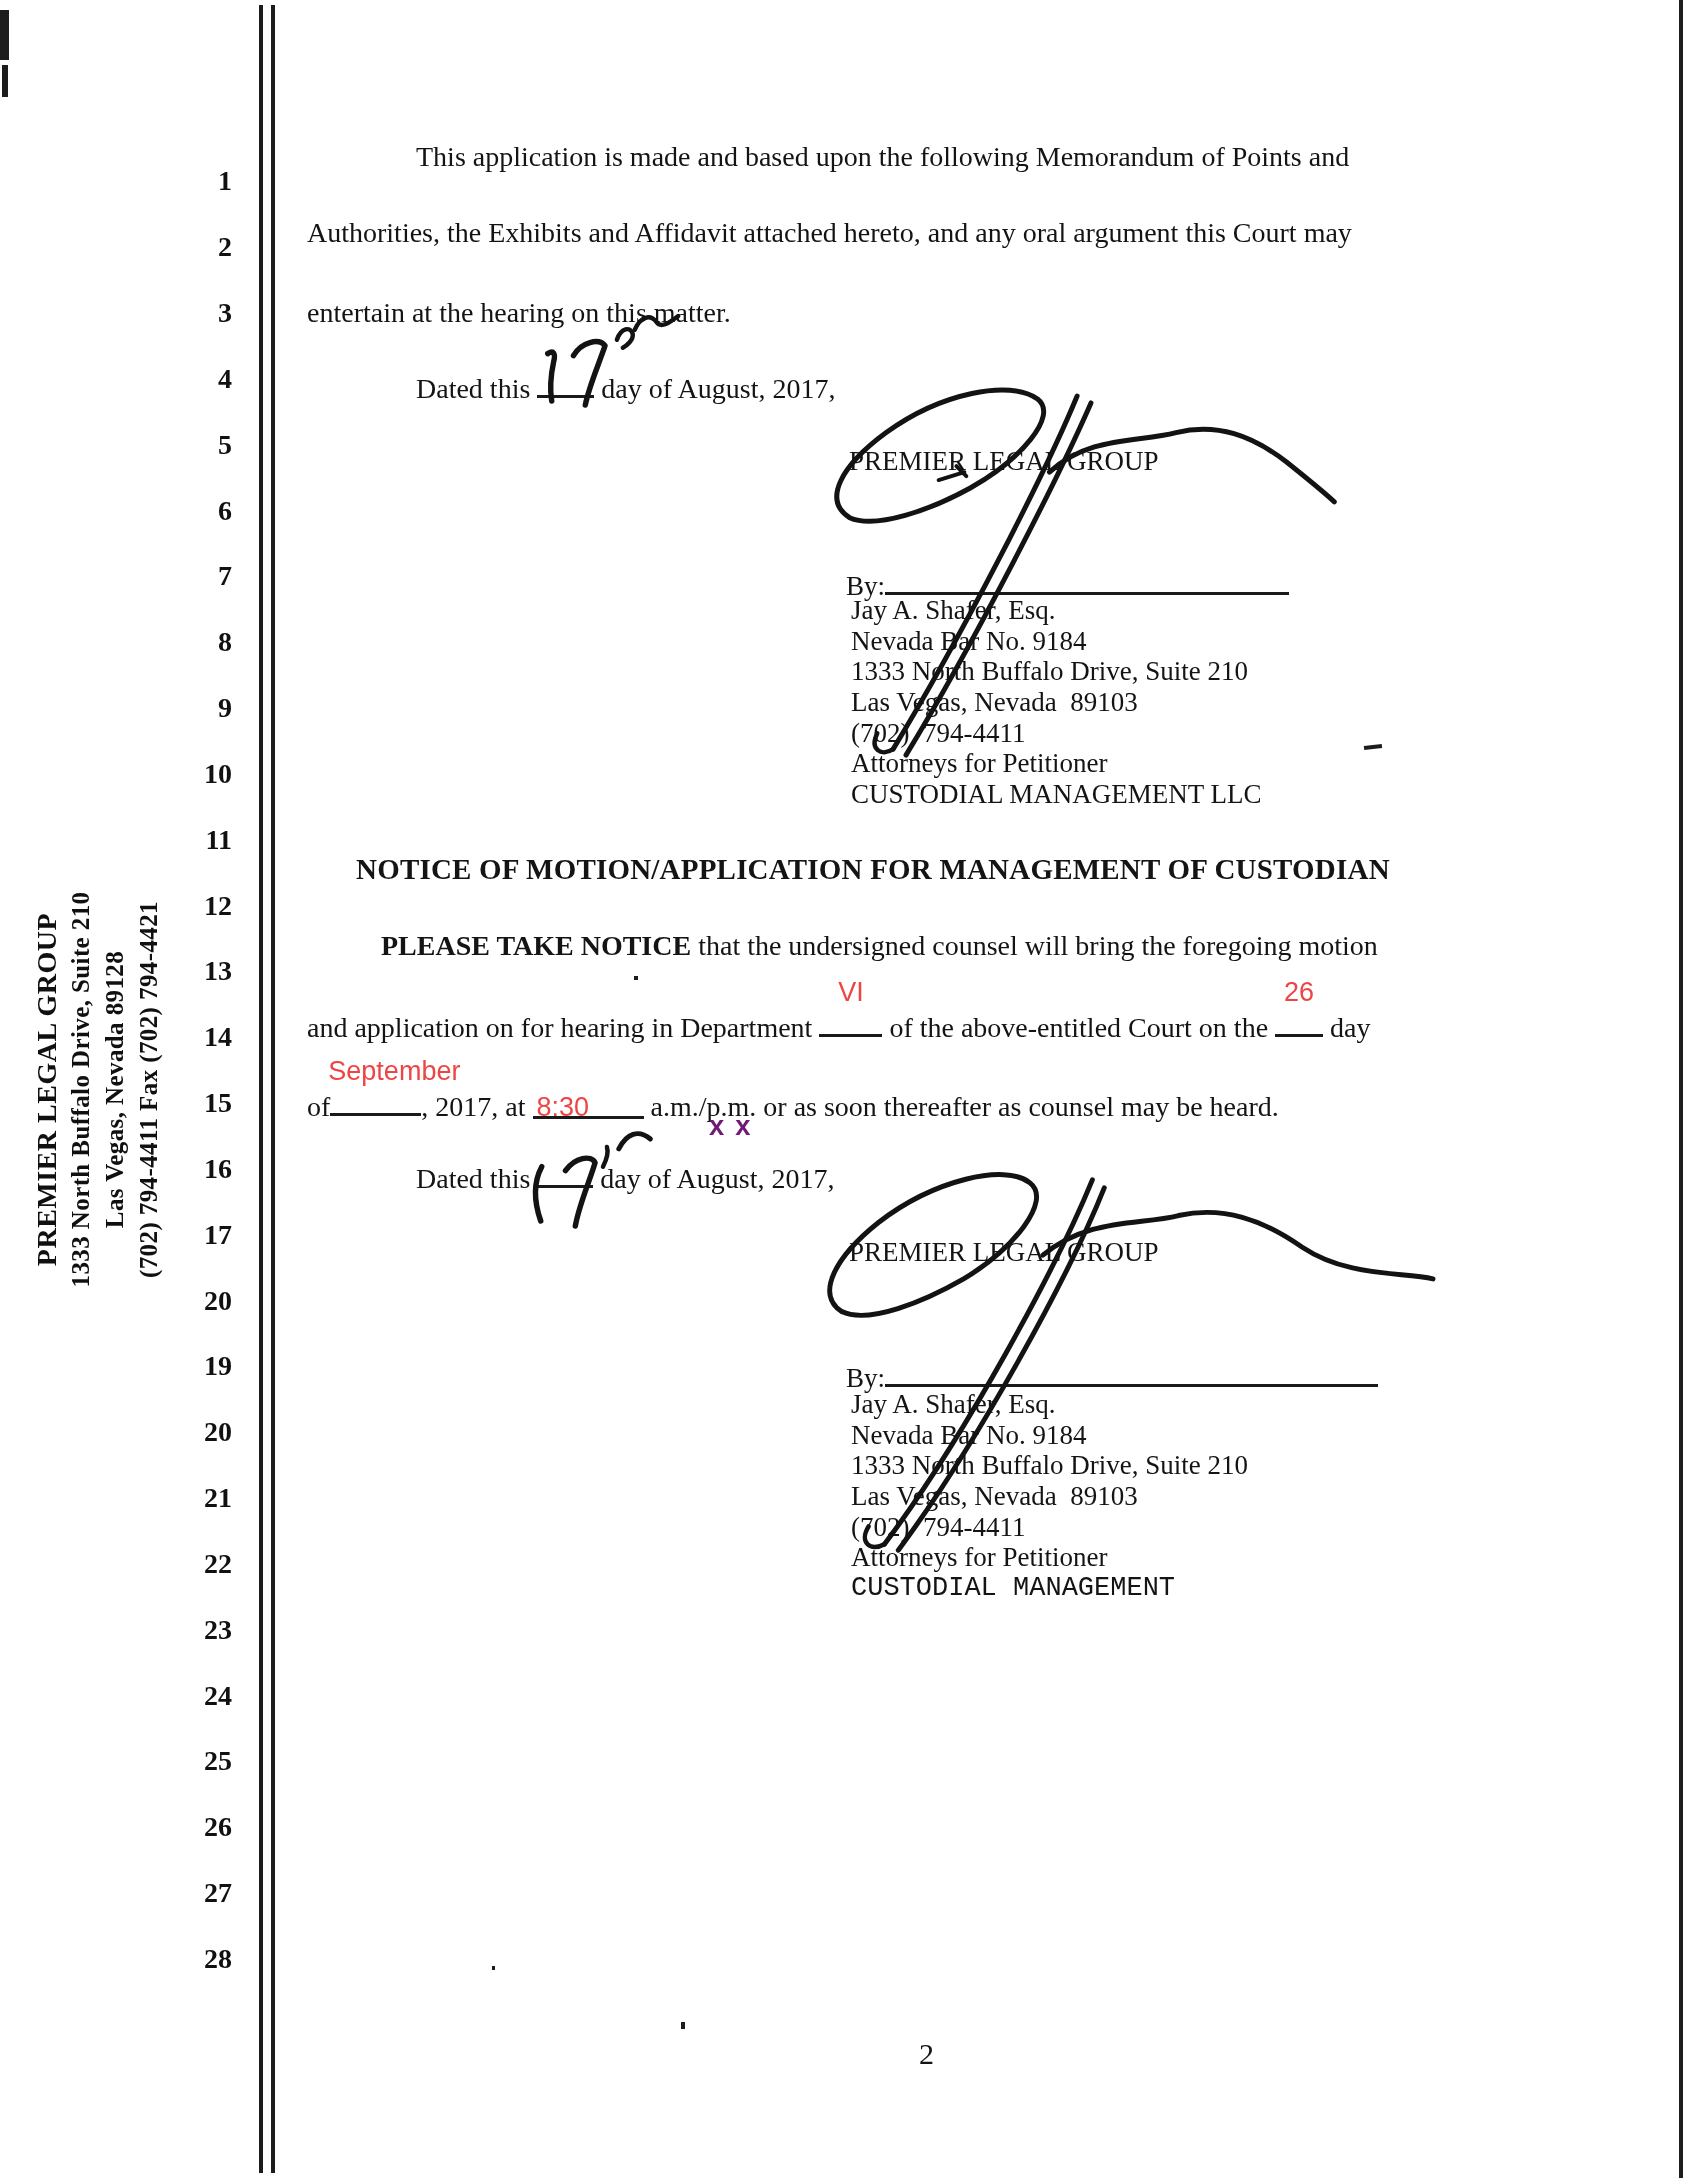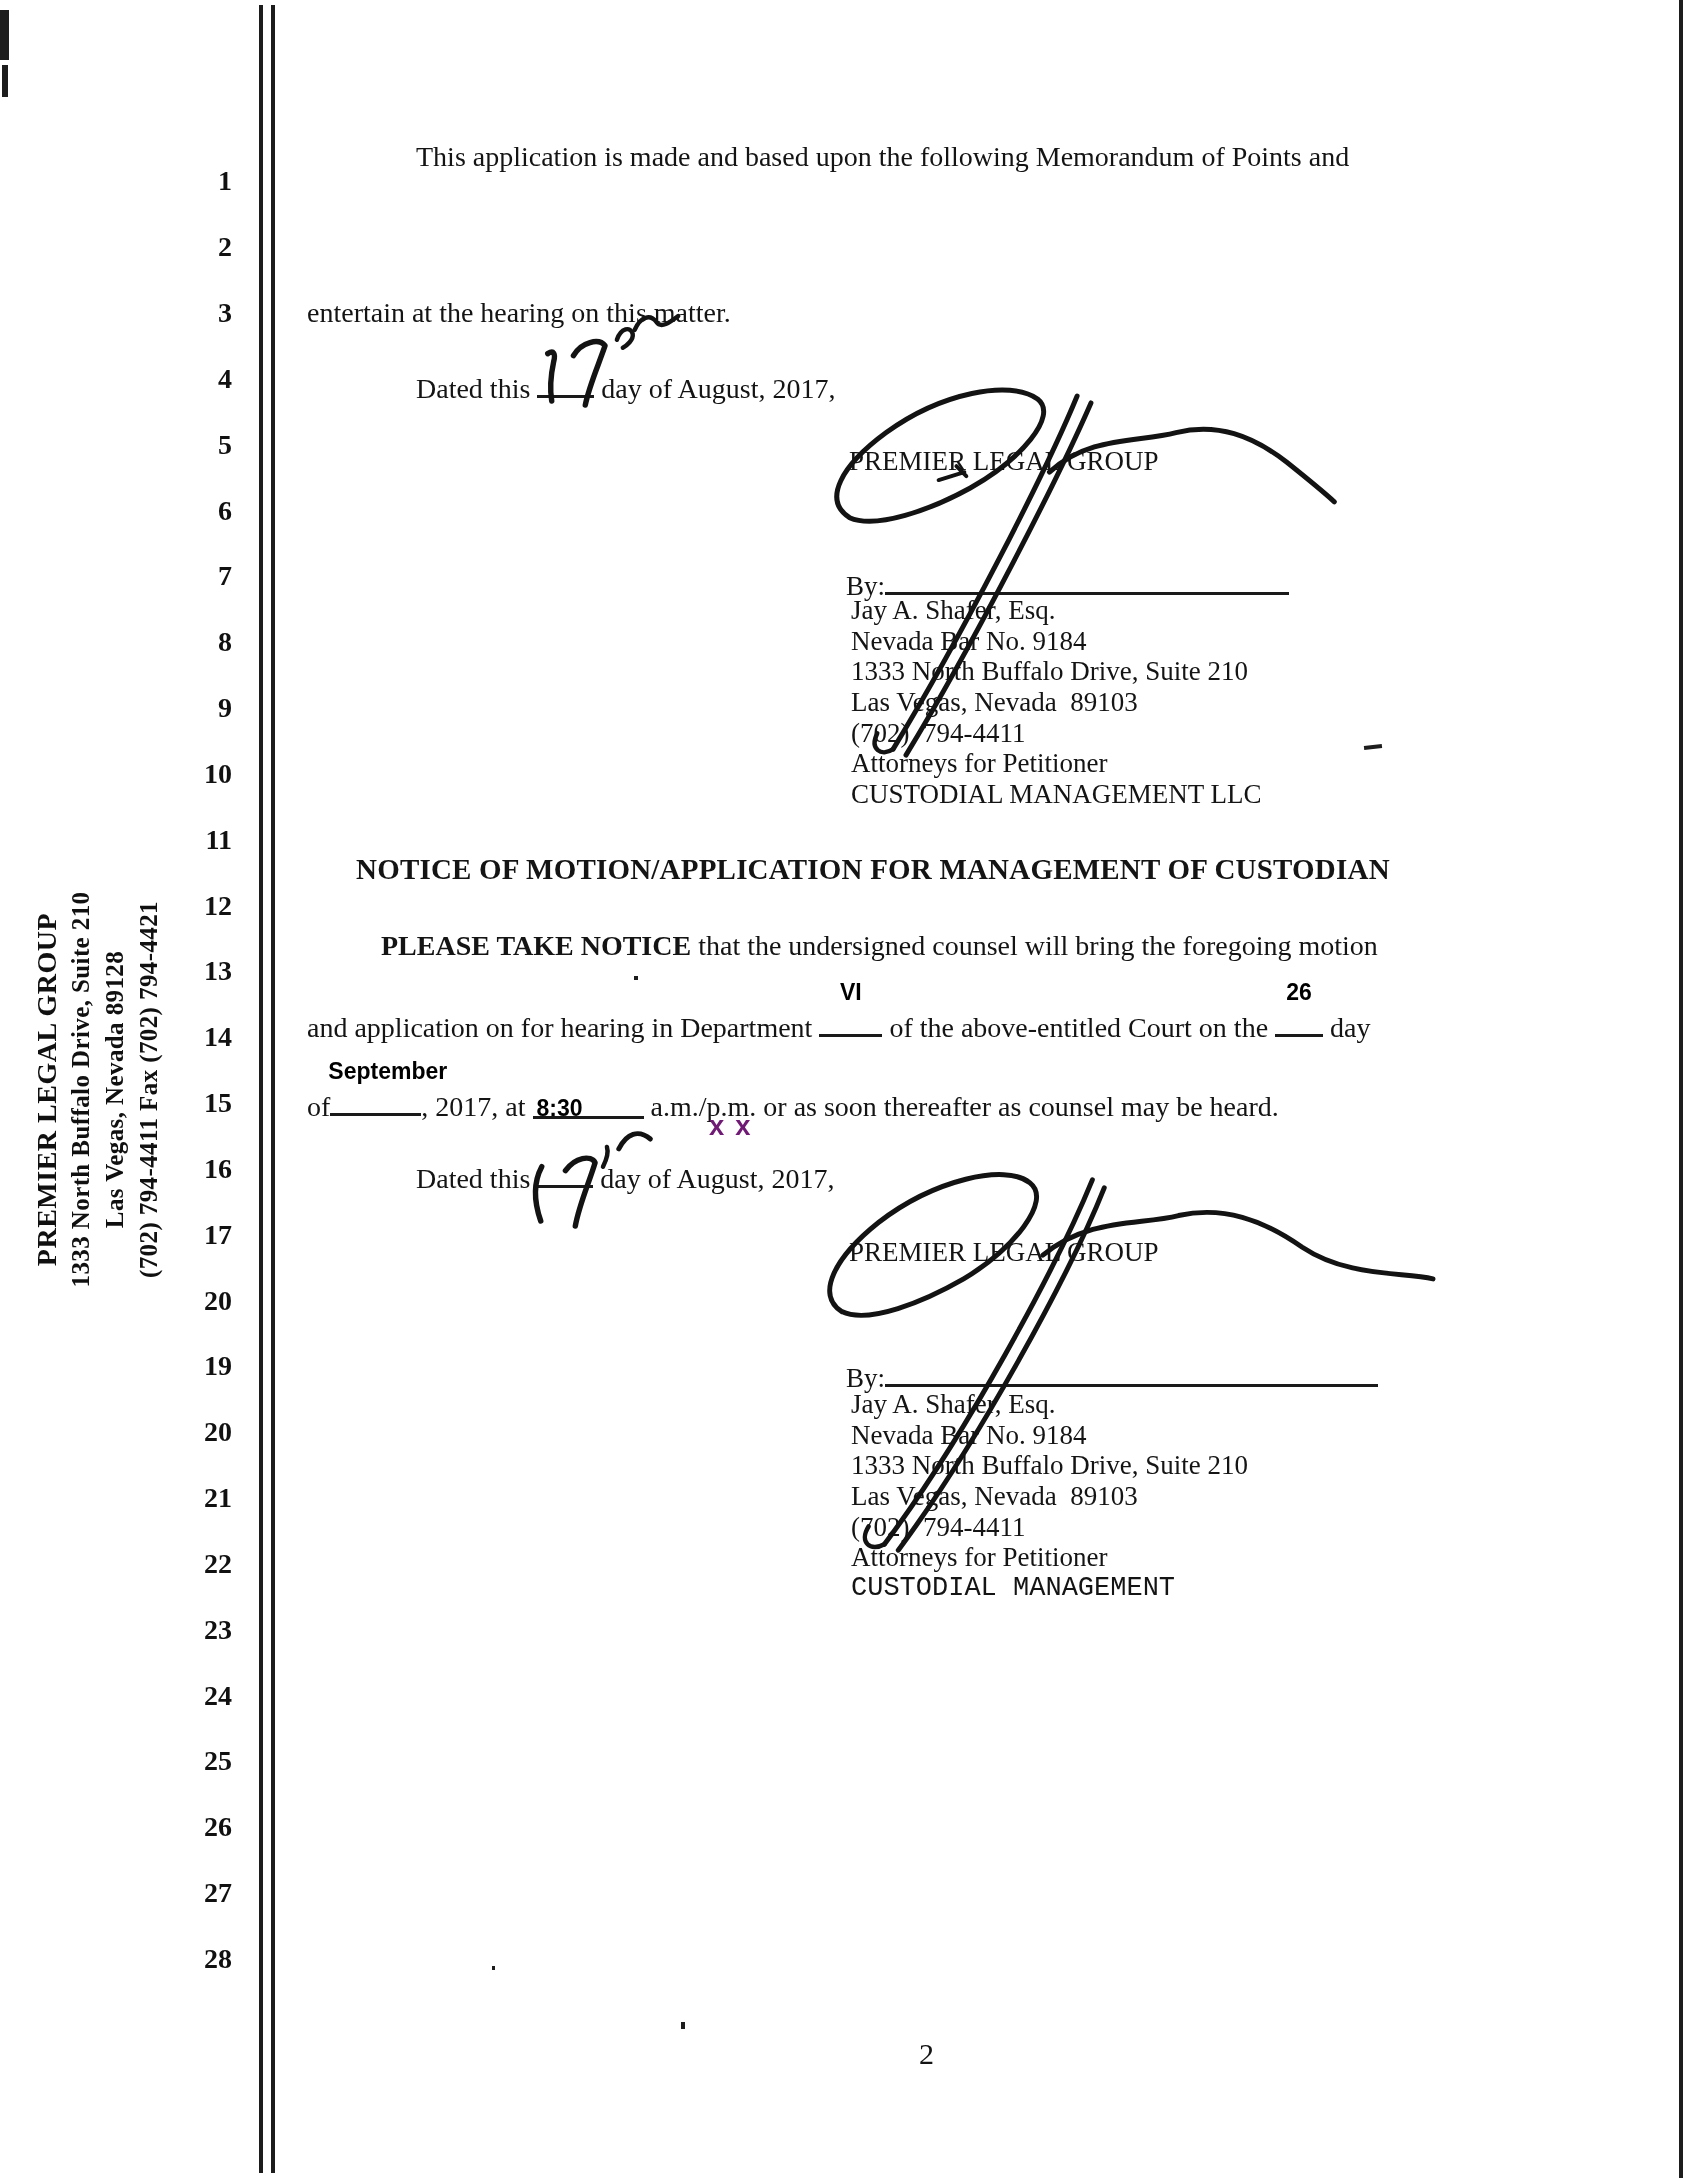--- a/index.html
+++ b/index.html
@@ -23,21 +23,21 @@
   .b{font-weight:bold;}
   .heading{font-weight:bold;font-size:29px;letter-spacing:0.2px;}
   .sigline{position:absolute;font-size:27px;line-height:31px;white-space:pre;color:#141414;}
   
   .blank{display:inline-block;border-bottom:3px solid #1a1a1a;height:26px;vertical-align:baseline;position:relative;}
   .w58{width:57px;} .w64{width:63px;} .w48{width:48px;} .w92{width:91px;}
   .timeblank{width:111px;}
   .timeblank .typed{padding-left:4px;}
   .byrule{display:inline-block;border-bottom:3px solid #1a1a1a;height:30px;vertical-align:baseline;}
   .byrule.r1{width:404px;} .byrule.r2{width:493px;}
-  .typed{font-family:"Liberation Sans","DejaVu Sans",sans-serif;font-weight:bold;font-size:23px;color:#000000;}
+  .typed{font-family:"Liberation Sans","DejaVu Sans",sans-serif;font-weight:normal;font-size:27px;color:#ef4444;}
   .above{position:absolute;top:-33px;left:50%;transform:translateX(-50%);white-space:nowrap;}
   .above-left{position:absolute;top:-33px;left:-2px;white-space:nowrap;}
   .struckwrap{position:relative;display:inline-block;}
   .xover{position:absolute;left:2px;top:-2px;font-family:Liberation Mono, monospace;
          font-weight:bold;font-size:27px;letter-spacing:10px;color:#701a75;margin-top:23px;}
   .pagenum{position:absolute;left:919px;top:2037px;font-size:30px;color:#141414;}
   
   .ink{position:absolute;pointer-events:none;}
   .ink path{fill:none;stroke:#131313;stroke-linecap:round;stroke-linejoin:round;}
   
@@ -91,20 +91,21 @@
       <div class="lnum" style="top: 1743px;">25</div>
       <div class="lnum" style="top: 1809px;">26</div>
       <div class="lnum" style="top: 1875px;">27</div>
       <div class="lnum" style="top: 1941px;">28</div>
     </div>
 
   <div class="vrule a"></div>
   <div class="vrule b"></div>
 
   <div class="bodyline" style="left:416px;top:140px;">This application is made and based upon the following Memorandum of Points and</div>
+  <div class="bodyline" style="left:307px;top:216px;">Authorities, the Exhibits and Affidavit attached hereto, and any oral argument this Court may</div>
   <div class="bodyline" style="left:307px;top:296px;">entertain at the hearing on this matter.</div>
 
   <div class="bodyline" style="left:416px;top:369px;"><span>Dated this </span><span class="blank w58"></span><span> day of August, 2017,</span></div>
 
   <div class="sigline" style="left:849px;top:446px;">PREMIER LEGAL GROUP</div>
   <div class="sigline" style="left:846px;top:562px;"><span>By:</span><span class="byrule r1"></span></div>
   <div class="sigline" style="left:851px;top:595px;">Jay A. Shafer, Esq.</div>
   <div class="sigline" style="left:851px;top:626px;">Nevada Bar No. 9184</div>
   <div class="sigline" style="left:851px;top:656px;">1333 North Buffalo Drive, Suite 210</div>
   <div class="sigline" style="left:851px;top:687px;">Las Vegas, Nevada  89103</div>

